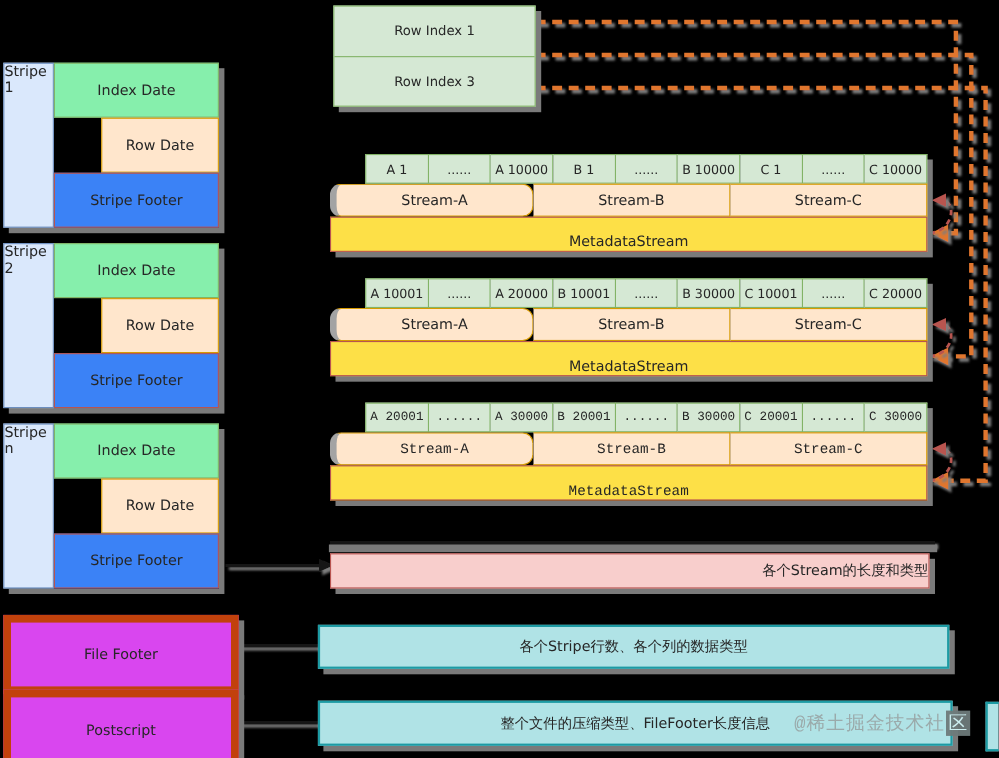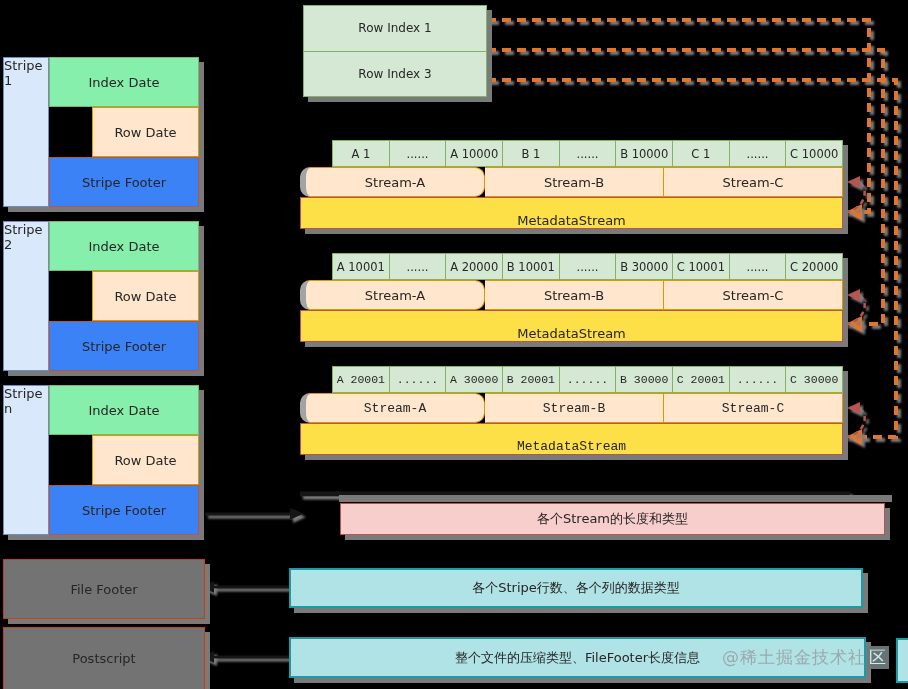--- a/index.html
+++ b/index.html
@@ -9,21 +9,21 @@
   .shadow{box-shadow:5px 5px 0 #7a7a7a;}
   
   .stripe-group{display:flex;width:196px;height:150px;}
   .stripe-label-box{width:44px;background:#dae8fc;border:1px solid #6c8ebf;
     display:flex;justify-content:center;font-size:13px;}
   .stripe-rows{flex:1;display:flex;flex-direction:column;}
   .srow{flex:1;display:flex;align-items:center;justify-content:center;font-size:13px;}
   .fill-green{background:#86efac;border:1px solid #82b366;}
   .fill-orange{background:#ffe6cc;border:1px solid #d79b00;margin-left:43px;}
   .fill-red{background:#3b82f6;border:1px solid #b85450;}
-  .fill-purple{background:#737373;border:1px solid #c2410c;}
+  .fill-purple{background:#d946ef;border:7px solid #c2410c;}
   .fill-teal{background:#b0e3e6;border:2px solid #1d9ba4;}
   
   .purple-block{width:200px;display:flex;align-items:center;justify-content:center;font-size:13px;}
   
   .rowindex{width:182px;height:90px;background:#d5e8d4;border:1px solid #82b366;
     display:flex;flex-direction:column;}
   .rowindex .ri-row{flex:1;display:flex;align-items:center;justify-content:center;
     font-size:12px;border-top:1px solid #82b366;}
   .rowindex .ri-row:first-child{border-top:none;}
   
@@ -33,28 +33,28 @@
     display:flex;align-items:center;justify-content:center;font-size:11.5px;}
   .gr-head .cell:first-child{border-left:1px solid #82b366;}
   .gr-streams{height:30px;display:flex;}
   .gr-streams .cell{flex:1;background:#ffe6cc;border:1px solid #d79b00;border-left:none;
     display:flex;align-items:center;justify-content:center;font-size:13px;}
   .gr-streams .cell:first-child{border-left:6px solid #a3a3a3;border-radius:10px;}
   .gr-meta{height:30px;background:#fde047;border:1px solid #b85450;
     display:flex;align-items:flex-end;justify-content:center;font-size:13px;}
   
   .pink-wide{width:543px;height:30px;background:#f8cecc;border:1px solid #b85450;
-    display:flex;align-items:center;justify-content:center;font-size:13px;margin-left:40px;}
+    display:flex;align-items:center;justify-content:flex-end;font-size:13px;}
   .pink-wide::before{content:"";position:absolute;left:-2px;top:-9px;width:553px;height:7px;
     background:#7a7a7a;}
   
   .teal-block{display:flex;align-items:center;justify-content:center;font-size:13px;}
   
   .watermark{font-size:17px;letter-spacing:1px;color:rgba(150,160,160,0.85);
-    display:flex;align-items:flex-end;}
+    display:flex;align-items:flex-end;font-family:Liberation Mono, monospace;}
   .watermark .boxed{display:inline-block;background:rgba(110,122,122,0.95);
     color:#cdeef0;padding:0 2px;margin-left:1px;}
   svg{position:absolute;left:0;top:0;pointer-events:none;}
 </style>
 </head>
 <body>
 
 <div id="stage">
 
   <svg width="908" height="689" viewBox="0 0 908 689">

